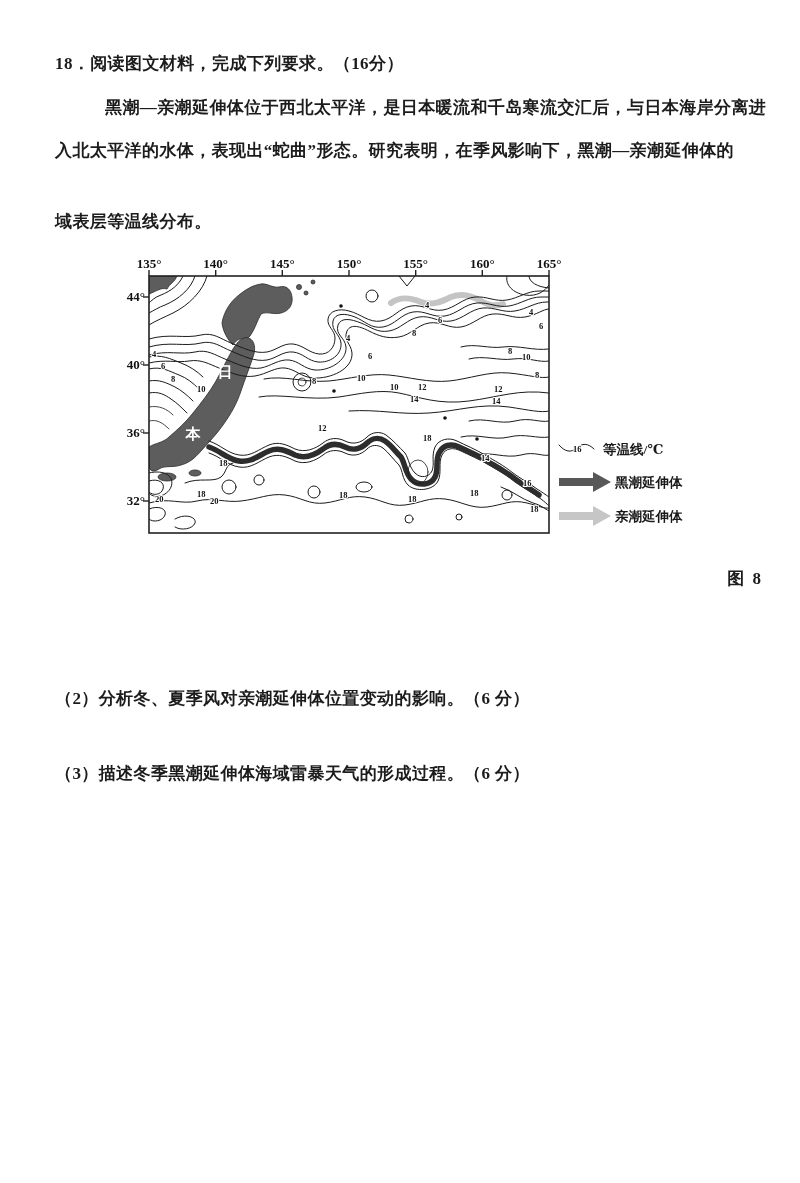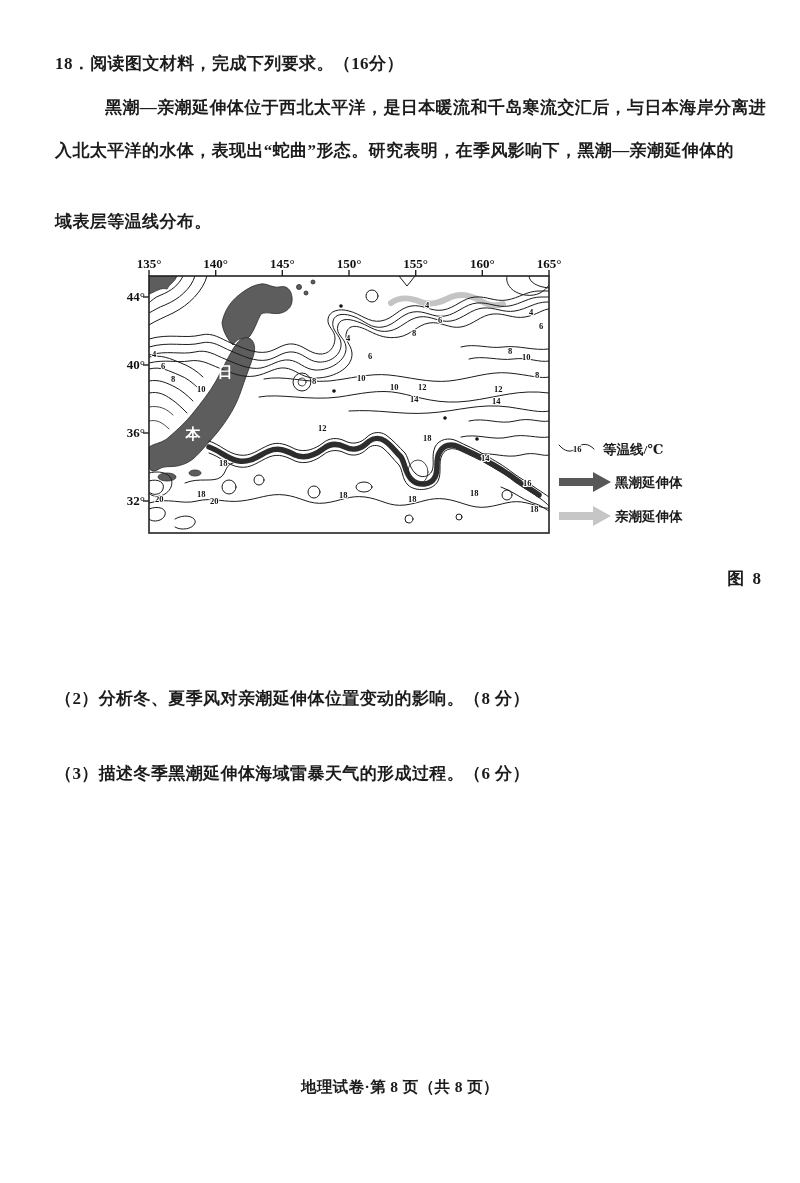--- a/index.html
+++ b/index.html
@@ -229,17 +229,16 @@
         <text class="legend-label" x="506" y="236">黑潮延伸体</text>
 
         <polygon fill="#c6c6c6" points="450,261 484,261 484,255 502,265 484,275 484,269 450,269"></polygon>
         <text class="legend-label" x="506" y="270">亲潮延伸体</text>
       </g>
     </svg>
   </div>
 
   <div class="txt caption">图 8</div>
 
-  <div class="txt" style="left:55px; top:687px">（2）分析冬、夏季风对亲潮延伸体位置变动的影响。（8 分）</div>
+  <div class="txt" style="left:55px; top:687px">（2）分析冬、夏季风对亲潮延伸体位置变动的影响。（6 分）</div>
   <div class="txt" style="left:55px; top:762px">（3）描述冬季黑潮延伸体海域雷暴天气的形成过程。（6 分）</div>
 
-  <div class="txt footer">地理试卷·第 8 页（共 8 页）</div>
 </div>
 
 </body></html>

